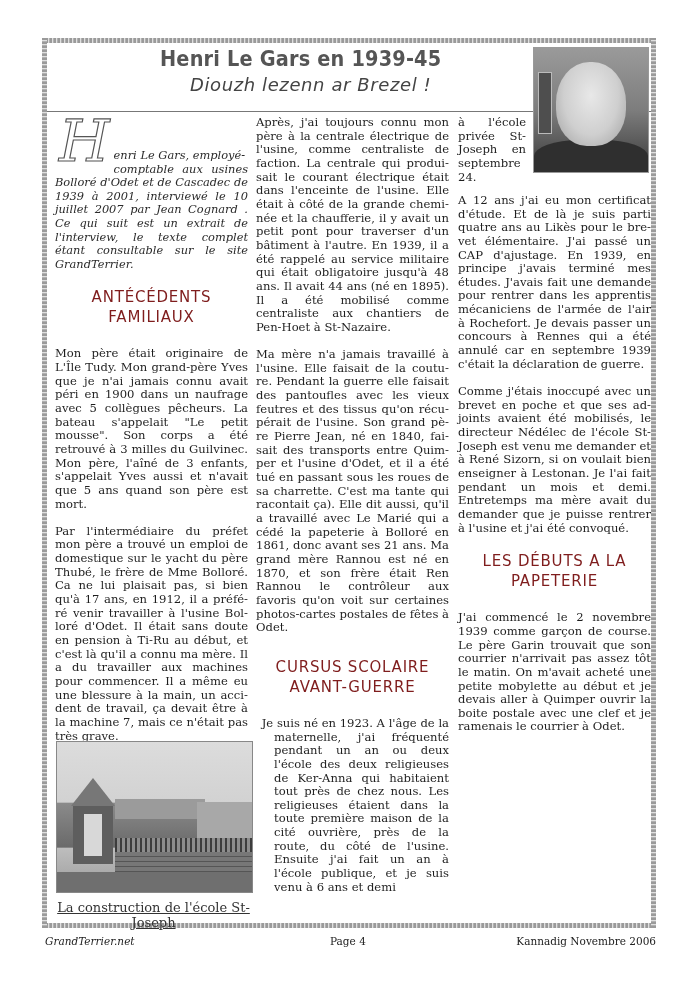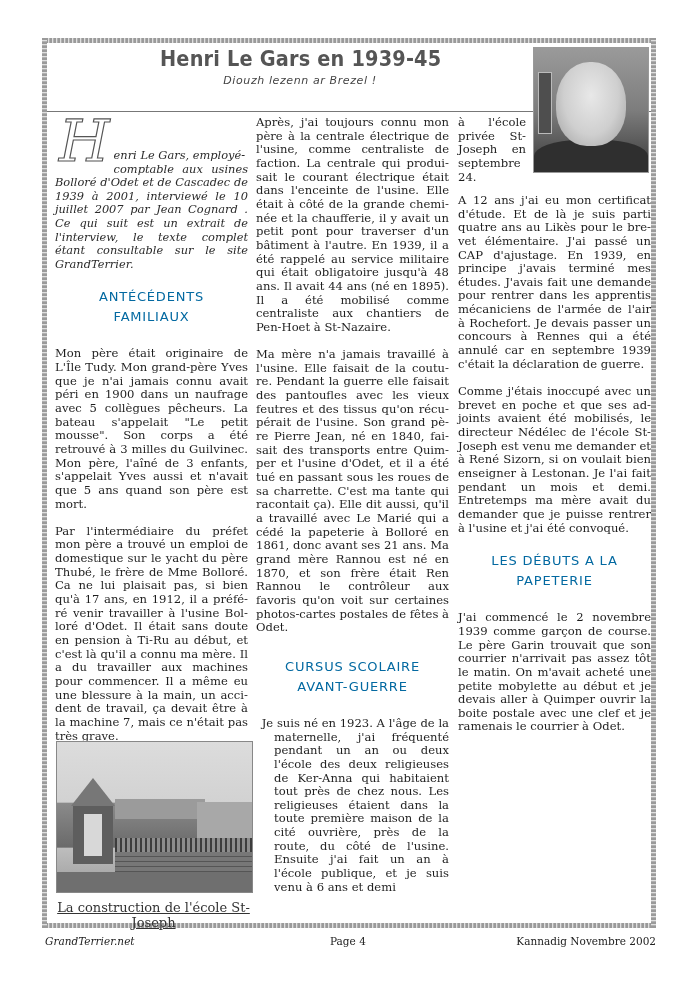--- a/index.html
+++ b/index.html
@@ -9,21 +9,21 @@
     .title {
       position: absolute; left: 160px; top: 47px; width: 240px;
       font-family: "DejaVu Sans", sans-serif; font-weight: bold;
       font-size: 21px; color: #555555; text-align: center; letter-spacing: 0.2px;
       transform: scaleX(0.92); transform-origin: left center;
       white-space: nowrap;
     }
     .subtitle {
       position: absolute; left: 190px; top: 74px; width: 220px;
       font-family: "DejaVu Sans", sans-serif; font-style: italic;
-      font-size: 11px; color: #444444; text-align: center; letter-spacing: 0.6px;
+      font-size: 18px; color: #444444; text-align: center; letter-spacing: 0.6px;
       white-space: nowrap;
     }
     .rule {
       position: absolute; left: 47px; top: 111px; width: 604px; height: 1px;
       background: #777777;
     }
 
     .portrait {
       position: absolute; left: 533px; top: 47px; width: 114px; height: 124px;
       background: linear-gradient(180deg, #9a9a9a 0%, #7d7d7d 50%, #3a3a3a 100%);
@@ -54,22 +54,22 @@
 
     .intro { font-style: italic; font-size: 11.4px; line-height: 13.6px; color: #2a2a2a; }
     .dropcap {
       float: left; font-family: "DejaVu Serif", serif; font-style: italic;
       font-size: 58px; line-height: 46px; height: 48px; margin: 2px 4px 0 4px;
       color: #ffffff; -webkit-text-stroke: 1.2px #555555; font-weight: normal;
     }
     .intro-first { display: block; padding-top: 33px; }
 
     .heading {
-      font-family: "DejaVu Sans", sans-serif; font-size: 13px; line-height: 20px;
-      color: #0369a1; text-align: center; letter-spacing: 0.8px;
+      font-family: "DejaVu Sans", sans-serif; font-size: 15px; line-height: 20px;
+      color: #7f1d1d; text-align: center; letter-spacing: 0.8px;
       margin: 16px 0 20px 0; font-weight: normal;
     }
 
     .photo-school {
       position: absolute; left: 56px; top: 741px; width: 195px; height: 150px;
       border: 1px solid #888; overflow: hidden;
       background: linear-gradient(180deg, #dcdcdc 0%, #d2d2d2 40%, #8a8a8a 41%, #6a6a6a 70%, #bdbdbd 71%, #9d9d9d 100%);
     }
     .photo-school .roof {
       position: absolute; left: 58px; top: 57px; width: 90px; height: 20px; background: #9b9b9b;
@@ -192,13 +192,13 @@
   <p>Comme j'étais inoccupé avec un brevet en poche et que ses ad­joints avaient été mobilisés, le directeur Nédélec de l'école St-Joseph est venu me demander et à René Sizorn, si on voulait bien enseigner à Lestonan. Je l'ai fait pendant un mois et demi. Entretemps ma mère avait du demander que je puis­se rentrer à l'usine et j'ai été convoqué.</p>
   <div class="heading">
     <div>LES DÉBUTS A LA</div>
     <div>PAPETERIE</div>
   </div>
   <p>J'ai commencé le 2 novembre 1939 comme garçon de course. Le père Garin trouvait que son courrier n'arrivait pas assez tôt le matin. On m'avait acheté une petite mobylette au début et je devais aller à Quimper ouvrir la boite postale avec une clef et je ramenais le courrier à Odet.</p>
 </div>
 
 <div class="footer footer-left">GrandTerrier.net</div>
 <div class="footer footer-center">Page 4</div>
-<div class="footer footer-right">Kannadig Novembre 2002</div>
+<div class="footer footer-right">Kannadig Novembre 2006</div>
 
 </body></html>

